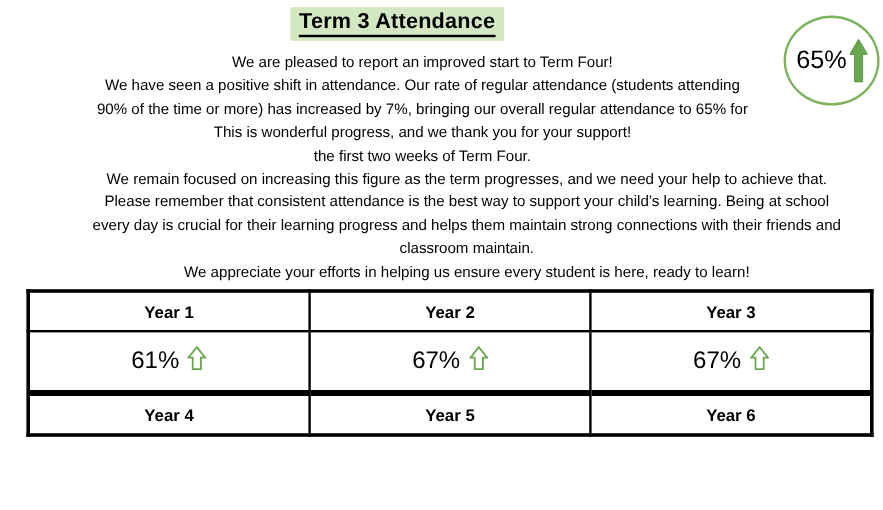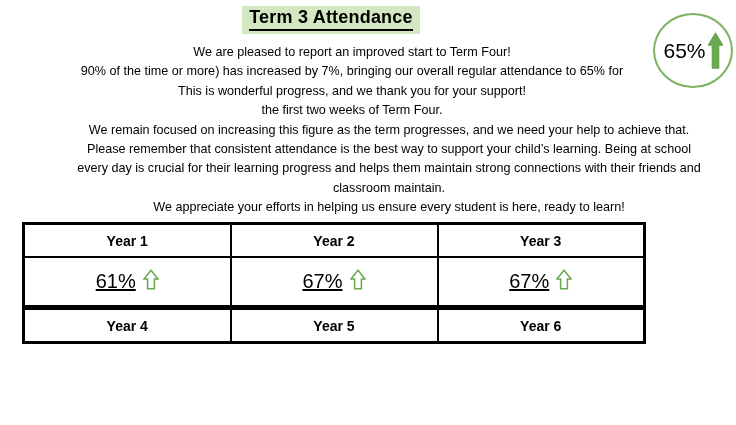--- a/index.html
+++ b/index.html
@@ -55,38 +55,37 @@
   .line {
     font-size: 12.6px;
     line-height: 19.4px;
     text-align: center;
     white-space: nowrap;
     margin-left: 42px;
   }
   table.att {
     border-collapse: collapse;
     table-layout: fixed;
-    width: 624px;
+    width: 706px;
     margin: 4px 0 0 22px;
     border: 3px solid #000;
   }
   table.att td {
     border: 2px solid #000;
     text-align: center;
   }
   tr.header-row td {
     font-weight: bold;
     font-size: 14px;
     padding: 8px 0 7px 0;
   }
   tr.group-sep td { border-top: 5px solid #000; }
   tr.value-row td {
     font-size: 20px;
     padding: 11px 0 12px 0;
-    text-decoration: underline;
   }
   .arrow-outline { margin-left: 7px; vertical-align: -2px; }
   .eq { margin-left: 9px; }
 </style>
 </head>
 <body>
 
 <div class="page">
 
   <div class="title-wrap">
@@ -95,20 +94,21 @@
 
   <div class="badge">
     <span class="badge-value">65%</span>
     <svg width="15" height="37" viewBox="0 0 16 38">
       <polygon points="8,0 16,13.5 11.6,13.5 11.6,38 4.4,38 4.4,13.5 0,13.5" fill="#6aa84f" stroke="#5a9441" stroke-width="0.8"></polygon>
     </svg>
   </div>
 
   <div class="intro">
       <div class="line">We are pleased to report an improved start to Term Four!</div>
+      <div class="line">We have seen a positive shift in attendance. Our rate of regular attendance (students attending</div>
       <div class="line">90% of the time or more) has increased by 7%, bringing our overall regular attendance to 65% for</div>
       <div class="line">This is wonderful progress, and we thank you for your support!</div>
       <div class="line">the first two weeks of Term Four.</div>
     </div>
   <div class="bodytext">
       <div class="line">We remain focused on increasing this figure as the term progresses, and we need your help to achieve that.</div>
       <div class="line">Please remember that consistent attendance is the best way to support your child’s learning. Being at school</div>
       <div class="line">every day is crucial for their learning progress and helps them maintain strong connections with their friends and</div>
       <div class="line">classroom maintain.</div>
       <div class="line">We appreciate your efforts in helping us ensure every student is here, ready to learn!</div>

